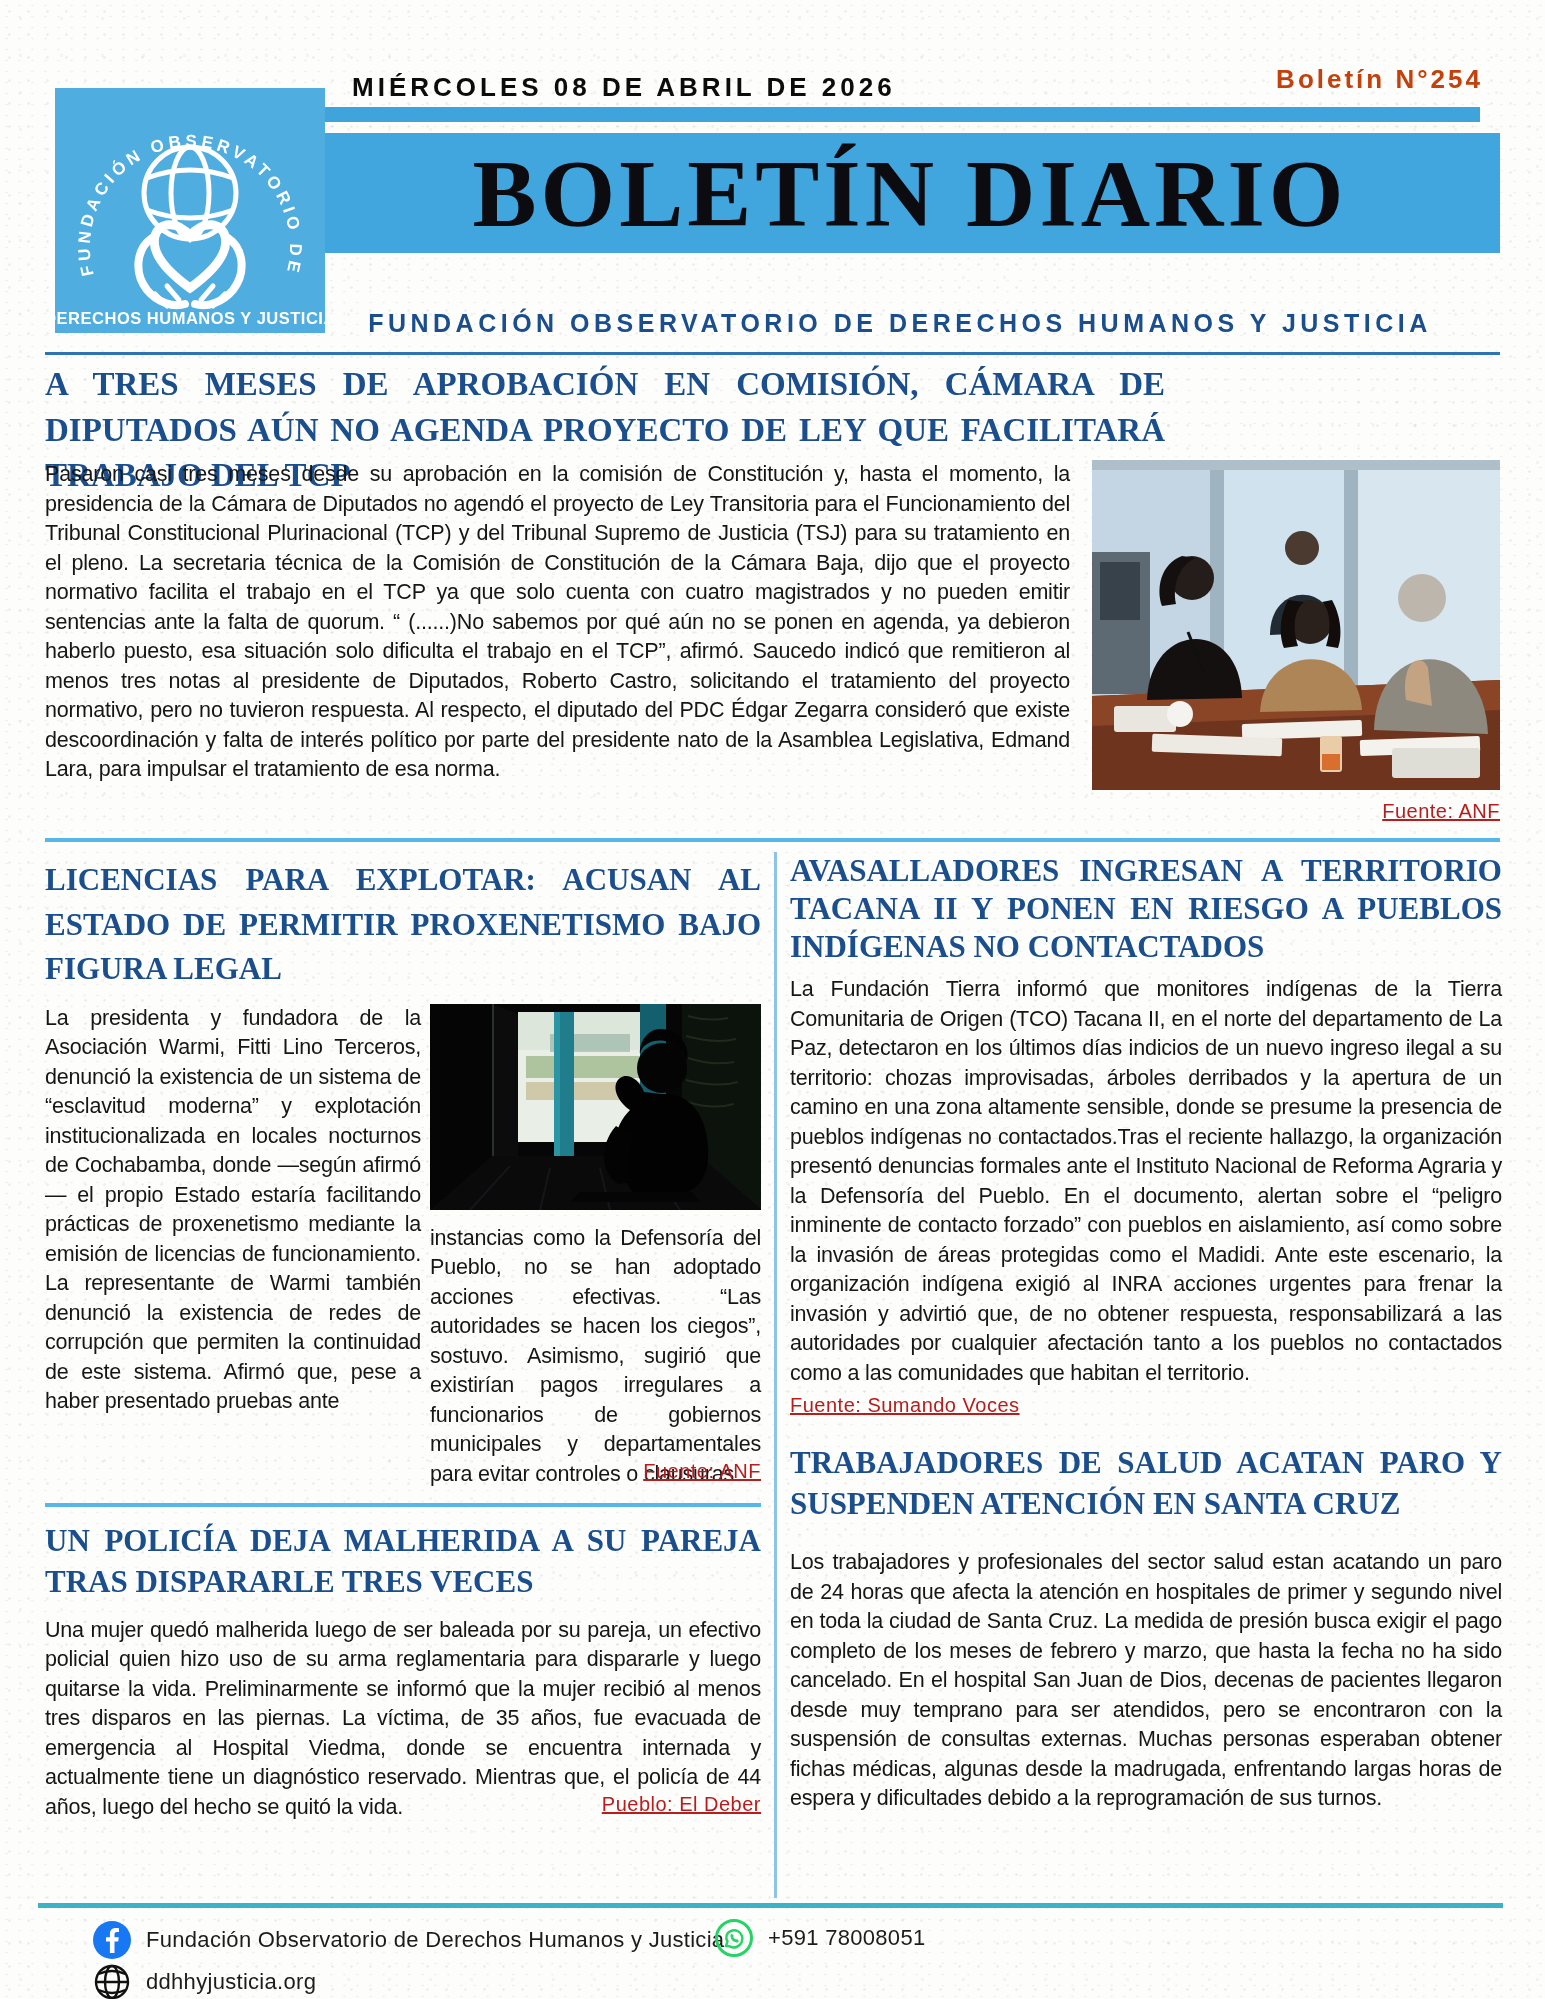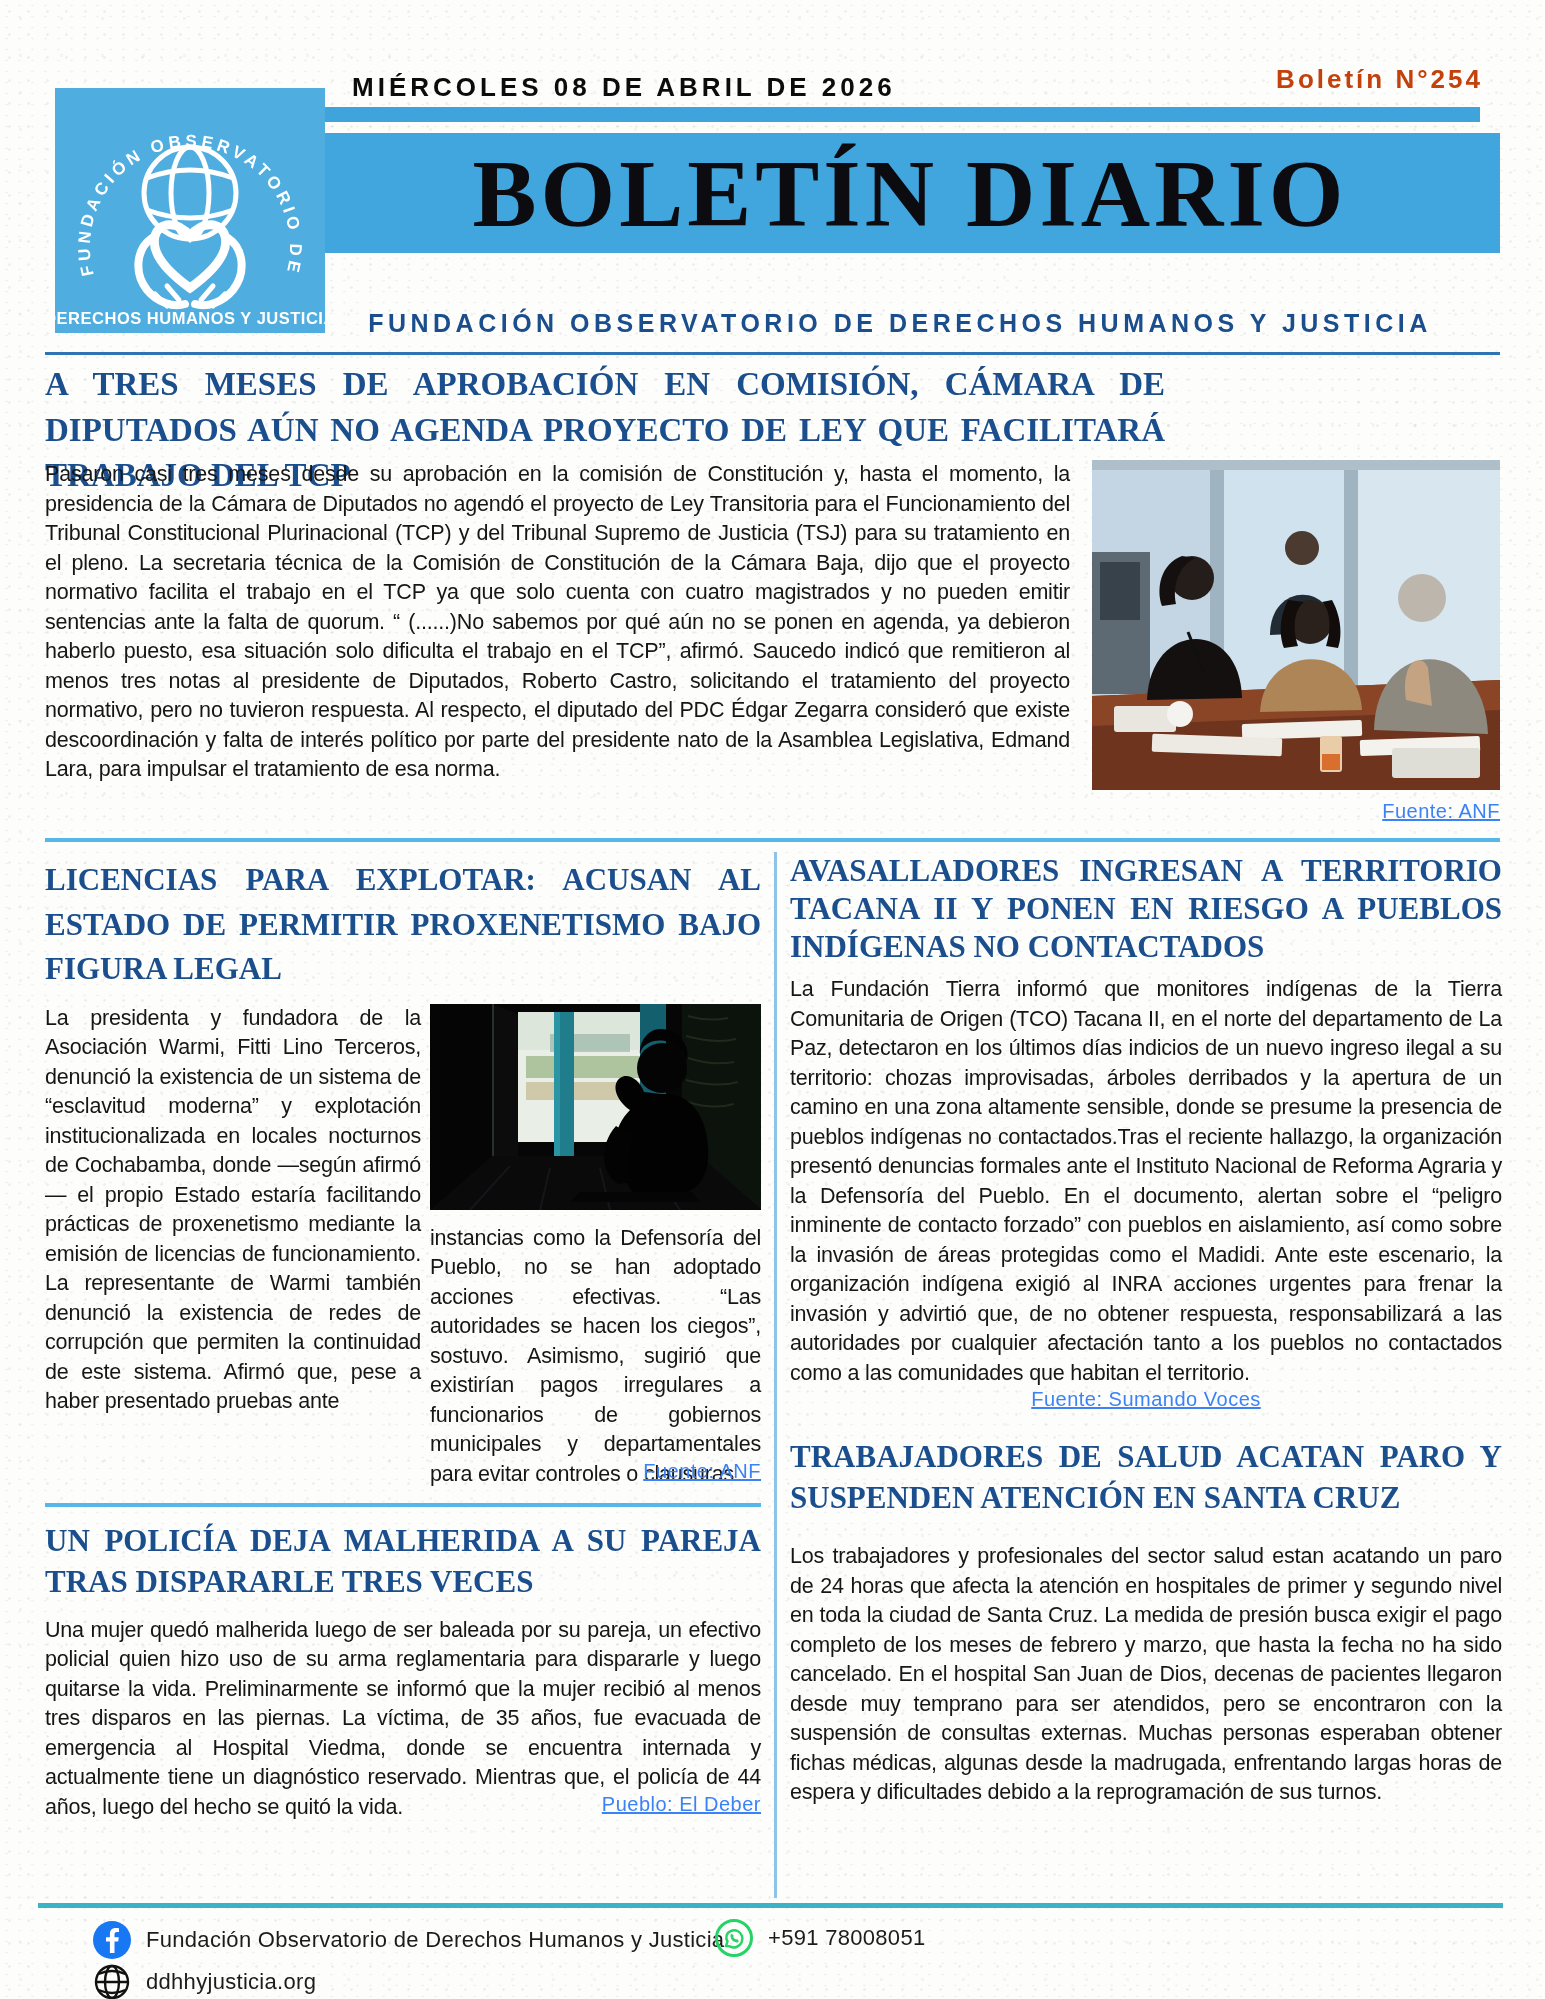--- a/index.html
+++ b/index.html
@@ -26,41 +26,41 @@
   
   .h-serif{font-family:"Liberation Serif",serif;font-weight:700;color:#1b4e8c;text-align:justify;}
   .hl1{left:45px;top:362px;width:1120px;font-size:33px;line-height:1.38;}
 
   
   .a1wrap{left:45px;top:460px;width:1455px;display:flex;}
   .a1text{width:1063px;margin-right:22px;}
   .bodytxt{font-size:21.5px;line-height:29.5px;color:#161616;text-align:justify;letter-spacing:-0.2px;}
   .a1photo{width:408px;}
   .photoframe{width:408px;height:330px;overflow:hidden;background:#222;}
-  .fuente{font-size:20px;color:#3b82f6;text-decoration:underline;letter-spacing:0.5px;}
+  .fuente{font-size:20px;color:#b91c1c;text-decoration:underline;letter-spacing:0.5px;}
   .a1src{display:block;text-align:right;margin-top:10px;}
   .rule-lt{background:#57b7e8;height:4px;}
   .rule2{left:45px;top:838px;width:1455px;}
   .vdiv{left:774px;top:852px;width:3px;height:1046px;background:#8cc3e6;}
 
   
   .colL{left:45px;top:858px;width:716px;}
   .colR{left:790px;top:852px;width:712px;}
   .h2L{font-size:31px;line-height:1.44;}
   .h2R{font-size:31px;line-height:1.22;}
   .l2wrap{display:flex;margin-top:12px;}
   .l2a{width:376px;margin-right:9px;}
   .l2b{width:331px;}
   .photo2frame{width:331px;height:206px;overflow:hidden;background:#000;margin-bottom:14px;}
   .pullsrc{display:block;text-align:right;margin-top:-29px;}
   .rule3{margin-top:20px;height:4px;background:#57b7e8;width:716px;}
   .h2b{margin-top:14px;}
   .mt14{margin-top:14px;}
   .mt10{margin-top:10px;}
-  .srcline{display:block;text-align:center;}
+  .srcline{display:block;text-align:left;margin-top:6px;}
   .gapR1{margin-top:26px;}
   .gapR2{margin-top:24px;}
 
   
   .frule{left:38px;top:1903px;width:1465px;height:5px;background:#3ab3c6;}
   .fitem{position:absolute;display:flex;align-items:center;}
   .fico{width:40px;height:40px;margin-right:14px;flex:0 0 auto;}
   .ftxt{font-size:22px;color:#1c1c1c;letter-spacing:0.3px;}
   .fb{left:92px;top:1920px;}
   .wa{left:714px;top:1918px;}

